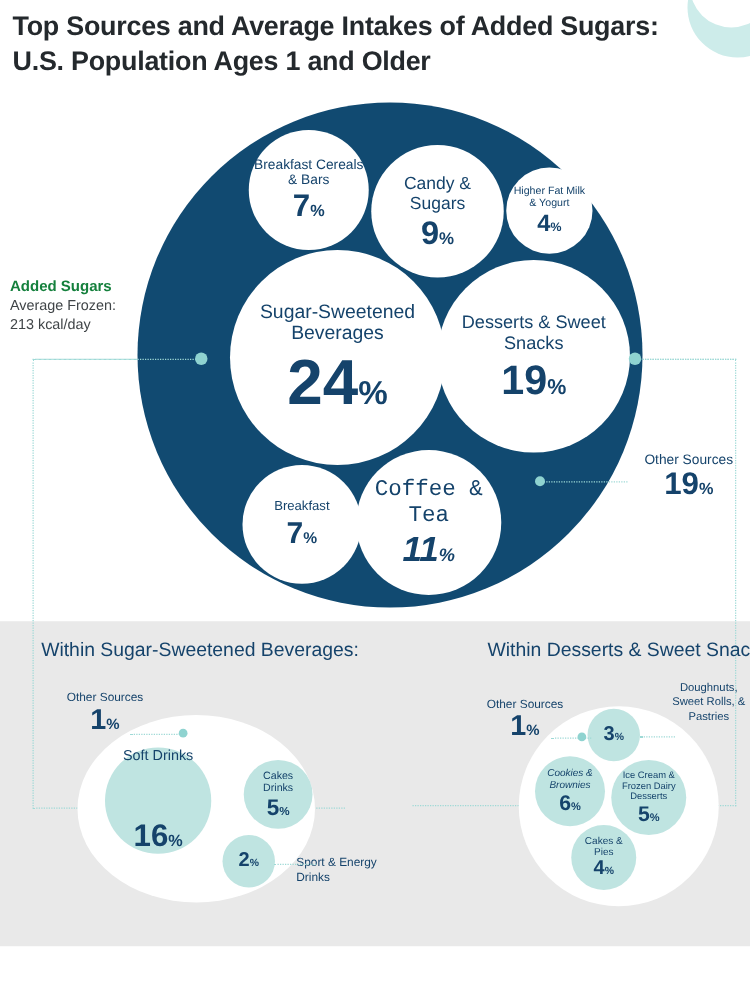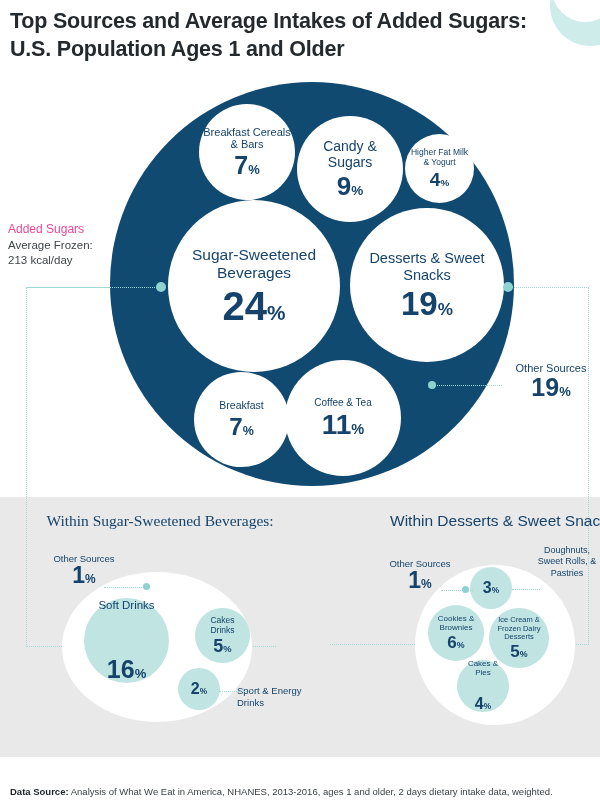--- a/index.html
+++ b/index.html
@@ -76,22 +76,22 @@
   
   .added-sugars-label {
     position: absolute;
     left: 8px; top: 221px;
     width: 110px;
     color: #404548;
     font-size: 11.5px;
     line-height: 1.38;
   }
   .added-sugars-label .strong {
-    font-weight: normal;
-    color: #ec4899;
+    font-weight: bold;
+    color: #15803d;
     font-size: 12px;
   }
 
   
   .navy-circle {
     position: absolute;
     left: 110px; top: 82px;
     width: 404px; height: 404px;
     border-radius: 50%;
     background: #114a71;
@@ -117,31 +117,31 @@
     line-height: 1;
     white-space: nowrap;
   }
   .bubble .val .pct {
     font-size: 0.52em;
     font-weight: bold;
     vertical-align: baseline;
   }
 
   
-  #b-ssb      { left: 168px; top: 200px; width: 172px; height: 172px; }
+  #b-ssb      { left: 184px; top: 200px; width: 172px; height: 172px; }
   #b-ssb .lbl { font-size: 15.5px; }
-  #b-ssb .val { font-size: 40px; margin-top: 5px; }
+  #b-ssb .val { font-size: 51px; margin-top: 5px; }
 
   #b-desserts      { left: 350px; top: 208px; width: 154px; height: 154px; }
   #b-desserts .lbl { font-size: 14.5px; }
   #b-desserts .val { font-size: 33px; margin-top: 4px; }
 
   #b-coffee      { left: 285px; top: 360px; width: 116px; height: 116px; }
-  #b-coffee .lbl { font-size: 10px; }
-  #b-coffee .val { font-size: 28px; margin-top: 3px; }
+  #b-coffee .lbl { font-size: 18px; font-family: Liberation Mono, monospace; }
+  #b-coffee .val { font-size: 28px; margin-top: 3px; font-style: italic; }
 
   #b-candy      { left: 297px; top: 116px; width: 106px; height: 106px; }
   #b-candy .lbl { font-size: 14px; }
   #b-candy .val { font-size: 26px; margin-top: 3px; }
 
   #b-cereal      { left: 199px; top: 104px; width: 96px; height: 96px; }
   #b-cereal .lbl { font-size: 11px; }
   #b-cereal .val { font-size: 25px; margin-top: 3px; }
 
   #b-sandwich      { left: 194px; top: 372px; width: 95px; height: 95px; }
@@ -181,21 +181,21 @@
 
   
   .sub-title {
     position: absolute;
     text-align: center;
     color: #15436b;
     font-size: 15.5px;
     line-height: 1.22;
     width: 260px;
   }
-  #sub-title-left  { left: 30px;  top: 512px; font-family: Liberation Serif, serif; }
+  #sub-title-left  { left: 30px;  top: 512px; }
   #sub-title-right { left: 375px; top: 512px; }
 
   .sub-white-blob {
     position: absolute;
     border-radius: 50%;
     background: #ffffff;
   }
   #blob-left  { left: 62px;  top: 572px; width: 190px; height: 150px; }
   #blob-right { left: 415px; top: 565px; width: 160px; height: 160px; }
 
@@ -209,28 +209,28 @@
   #s-fruit .val { font-size: 18px; margin-top: 1px; }
 
   #s-sport      { left: 178px; top: 668px; width: 42px; height: 42px; }
   #s-sport .val { font-size: 16px; }
 
   
   #d-dough      { left: 470px; top: 567px; width: 42px; height: 42px; }
   #d-dough .val { font-size: 16px; }
 
   #d-cookies      { left: 428px; top: 605px; width: 56px; height: 56px; }
-  #d-cookies .lbl { font-size: 8px; }
+  #d-cookies .lbl { font-size: 8px; font-style: italic; }
   #d-cookies .val { font-size: 17px; margin-top: 1px; }
 
   #d-icecream      { left: 489px; top: 608px; width: 60px; height: 60px; }
   #d-icecream .lbl { font-size: 7.5px; }
   #d-icecream .val { font-size: 17px; margin-top: 1px; }
 
-  #d-cakes      { left: 457px; top: 660px; width: 52px; height: 52px; justify-content: space-between; }
+  #d-cakes      { left: 457px; top: 660px; width: 52px; height: 52px; }
   #d-cakes .lbl { font-size: 8px; }
   #d-cakes .val { font-size: 16px; margin-top: 1px; }
 
   
   .callout {
     position: absolute;
     color: #15436b;
   }
   .callout .lbl { display: block; font-size: 9.5px; line-height: 1.2; }
   .callout .val {
@@ -381,17 +381,14 @@
   <div class="callout" id="co-right-other">
     <span class="lbl">Other Sources</span>
     <span class="val"><span>1</span><span class="pct">%</span></span>
   </div>
   <div class="leader" style="left:441px; top:590px; width:32px;"></div>
   <div class="dot" style="left:462px; top:586px; width:7px; height:7px;"></div>
 
   <div class="callout" id="co-dough">Doughnuts, Sweet Rolls, &amp; Pastries</div>
   <div class="leader" style="left:512px; top:589px; width:28px;"></div>
 
-  <div class="footer">
-    <span class="strong">Data Source:</span><span> Analysis of What We Eat in America, NHANES, 2013-2016, ages 1 and older, 2 days dietary intake data, weighted.</span>
-  </div>
 
 </div>
 
 </body></html>

